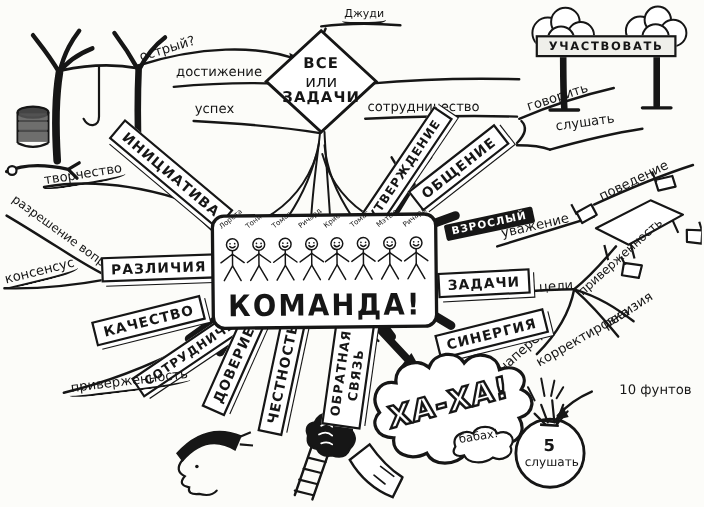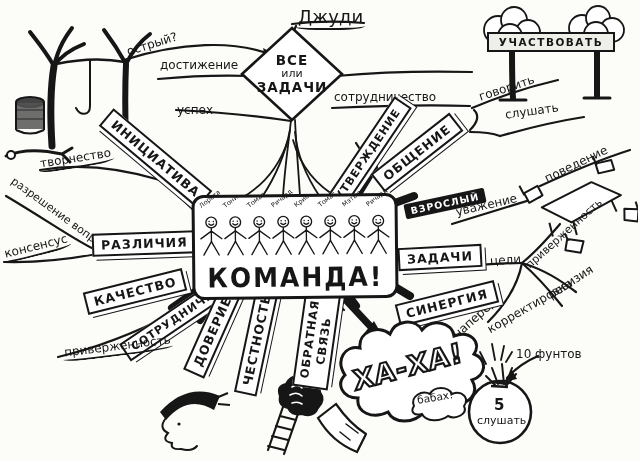--- a/index.html
+++ b/index.html
@@ -20,21 +20,21 @@
   #members{display:flex;justify-content:space-between;padding:17px 5px 0 5px;}
   .member{position:relative;width:23px;height:46px;}
   .member svg{width:23px;height:44px;}
   .mname{position:absolute;top:-13px;left:3px;font-size:6.5px;transform:rotate(-38deg);
     transform-origin:left bottom;white-space:nowrap;}
   #team-label{position:absolute;left:0;right:0;bottom:4px;text-align:center;font-size:25px;
     font-weight:800;letter-spacing:2px;transform:scaleY(1.08);}
   #diamond-text{position:absolute;left:240px;top:26px;width:104px;height:96px;display:flex;
     flex-direction:column;align-items:center;justify-content:center;z-index:4;line-height:1.1;text-align:center;}
   #diamond-text .big{font-weight:bold;font-size:13.5px;letter-spacing:1px;}
-  #diamond-text .mid{font-size:11px;}
+  #diamond-text .mid{font-size:15px;}
   #banner{position:absolute;left:487px;top:32px;width:124px;border:2.2px solid #161616;background:#efefea;
     text-align:center;font-weight:bold;font-size:10.5px;letter-spacing:1.5px;padding:2px 0;z-index:3;}
   #haha{position:absolute;left:350px;top:351px;width:116px;text-align:center;font-weight:800;
     font-size:27px;letter-spacing:1px;color:#fff;-webkit-text-stroke:2.2px #161616;
     text-shadow:0 0 1px #161616;transform:rotate(-15deg) skewX(-6deg);z-index:7;}
   #boom{position:absolute;left:417px;top:391px;font-size:10.5px;transform:rotate(-9deg);z-index:8;}
   .bagtxt{position:absolute;z-index:7;text-align:center;}
   .z2{z-index:2}.z3{z-index:3}.z6{z-index:6}
 </style>
 </head>
@@ -192,24 +192,24 @@
 
   <svg class="abs z3" width="104" height="96" viewBox="0 0 104 96" style="left:240px;top:26px">
     <polygon points="52,2 102,48 52,94 2,48" fill="#fff" stroke="#161616" stroke-width="2.6"></polygon>
   </svg>
   <div id="diamond-text">
     <span class="big">ВСЕ</span>
     <span class="mid">или</span>
     <span class="big">ЗАДАЧИ</span>
   </div>
 
-  <div class="lbl u z3" style="left:296px;top:8px;font-size:18px">Джуди</div>
+  <div class="lbl u z3" style="left:311px;top:8px;font-size:10px">Джуди</div>
   <div class="lbl z3" style="left:126px;top:38px;transform:rotate(-17deg)">острый?</div>
   <div class="lbl z3" style="left:160px;top:59px">достижение</div>
-  <div class="lbl z3" style="left:177px;top:104px">успех</div>
+  <div class="lbl z3" style="left:177px;top:93px">успех</div>
   <div class="lbl z3" style="left:334px;top:91px">сотрудничество</div>
 
   <div class="lbl u z3" style="left:38px;top:152px;transform:rotate(-9deg)">творчество</div>
   <div class="box3d z3" style="left:91px;top:147px;transform:rotate(40deg)">ИНИЦИАТИВА</div>
   <div class="lbl small z3" style="left:0px;top:212px;transform:rotate(36deg)">разрешение вопросов</div>
   <div class="box3d z3" style="left:92px;top:232px;transform:rotate(-2deg)">РАЗЛИЧИЯ</div>
   <div class="lbl u z3" style="left:2px;top:240px;transform:rotate(-14deg)">консенсус</div>
   <div class="box3d z3" style="left:84px;top:280px;transform:rotate(-14deg)">КАЧЕСТВО</div>
   <div class="box3d z3" style="left:112px;top:300px;transform:rotate(-34deg);font-size:11px">СОТРУДНИЧЕСТВО</div>
   <div class="lbl u z3" style="left:62px;top:340px;transform:rotate(-7deg)">приверженность</div>
@@ -247,21 +247,21 @@
   </svg>
   <div id="boom">бабах!</div>
 
   <svg class="abs z6" width="90" height="115" viewBox="0 0 90 115" style="left:458px;top:338px">
     <circle cx="42" cy="74" r="31" fill="#fff" stroke="#161616" stroke-width="2.6"></circle>
     <path d="M34,30 l6,16 M44,26 l2,20 M54,30 l-6,16 M28,38 l10,10 M58,36 l-10,12" stroke="#161616" stroke-width="2" fill="none" stroke-linecap="round"></path>
     <path d="M34,44 l16,2 M33,48 l17,1" stroke="#161616" stroke-width="2.4" fill="none"></path>
   </svg>
   <div class="bagtxt" style="left:494px;top:396px;font-size:15px;font-weight:bold">5</div>
   <div class="bagtxt" style="left:477px;top:414px;font-size:11px">слушать</div>
-  <div class="lbl z3" style="left:516px;top:348px">10 фунтов</div>
+  <div class="lbl z3" style="left:563px;top:348px">10 фунтов</div>
 
   <div id="teambox">
     <div id="members">
       <div class="member">
         <span class="mname">Лорета</span>
         <svg viewBox="0 0 24 44">
             <use href="#stick"></use>
           </svg>
       </div>
       <div class="member">

